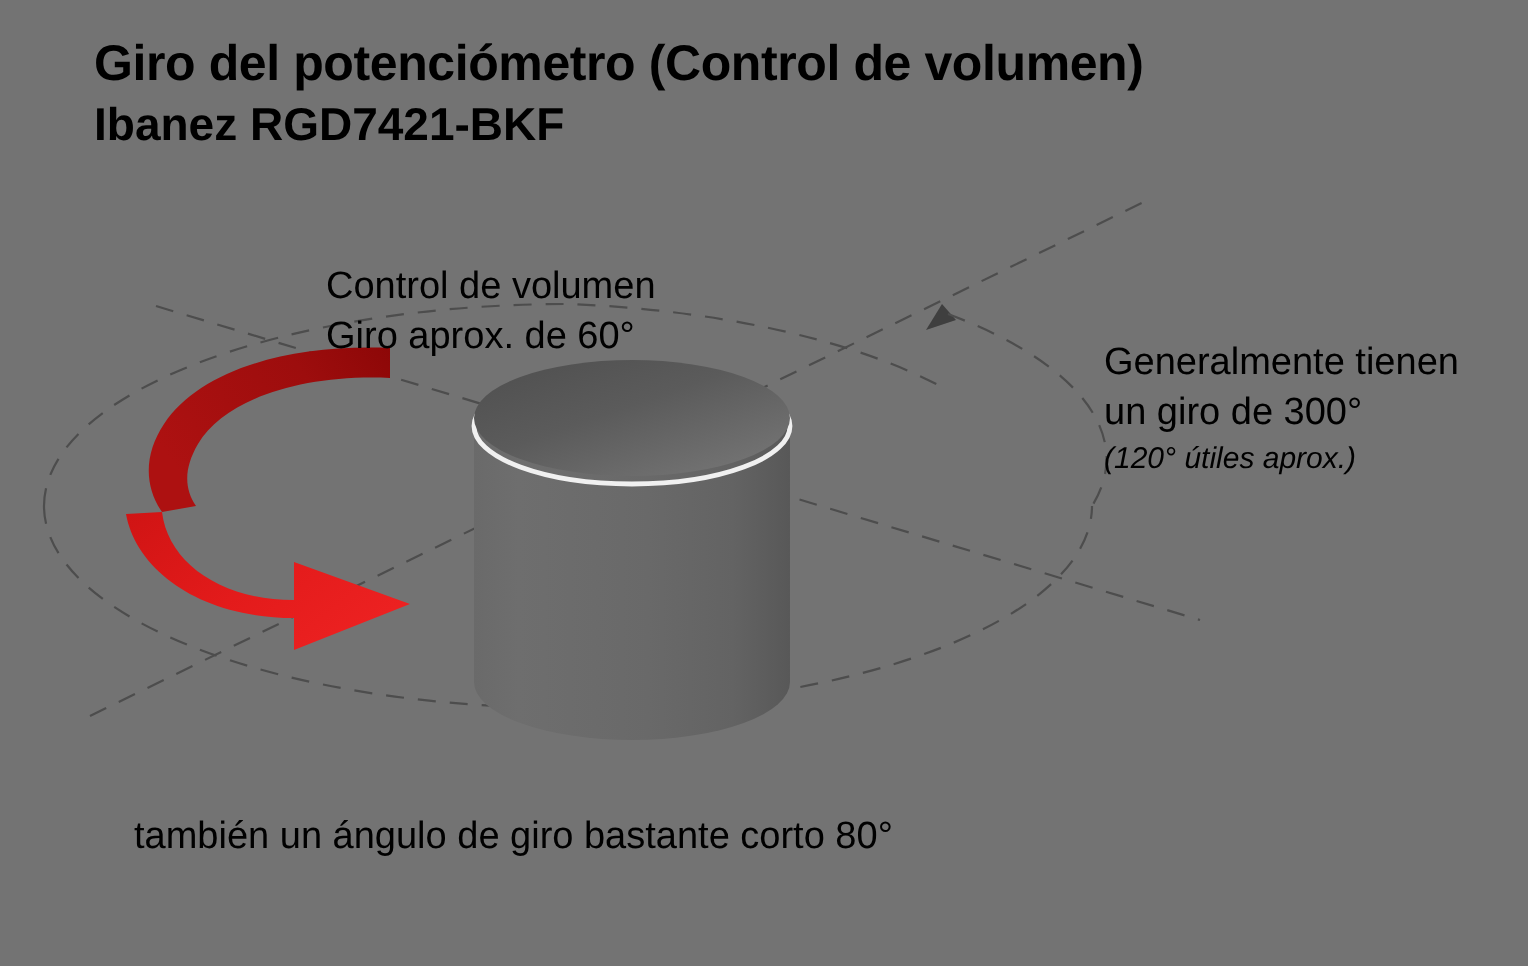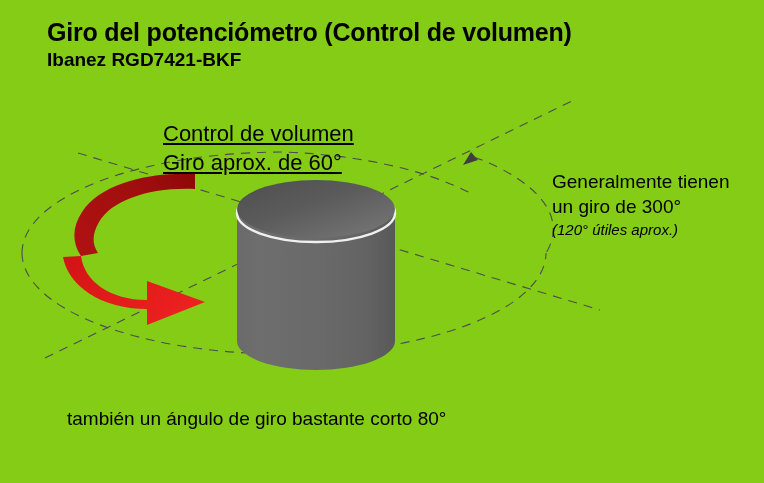--- a/index.html
+++ b/index.html
@@ -7,41 +7,41 @@
     padding: 0;
     background: #ffffff;
   }
   body {
     font-family: "Liberation Sans", sans-serif;
   }
   #slide {
     position: relative;
     width: 764px;
     height: 483px;
-    background: #84cc16;
+    background: #737373;
     overflow: hidden;
   }
 
   
   #title-block {
     position: absolute;
     left: 47px;
     top: 18px;
     width: 640px;
   }
   #main-title {
     font-size: 25px;
     font-weight: bold;
     color: #000000;
     line-height: 1.12;
     letter-spacing: -0.2px;
     white-space: nowrap;
   }
   #sub-title {
-    font-size: 19px;
+    font-size: 23px;
     font-weight: bold;
     color: #000000;
     line-height: 1.15;
     margin-top: 3px;
     white-space: nowrap;
   }
 
   
   #canvas {
     position: absolute;
@@ -52,24 +52,23 @@
   }
 
   
   .annotation {
     position: absolute;
     color: #000000;
     line-height: 1.3;
   }
   #annot-left {
     left: 163px;
-    top: 120px;
-    font-size: 22px;
-    white-space: nowrap;
-    text-decoration: underline;
+    top: 132px;
+    font-size: 19px;
+    white-space: nowrap;
   }
   #annot-right {
     left: 552px;
     top: 170px;
     font-size: 19px;
     white-space: nowrap;
   }
   #annot-right .note {
     font-size: 15px;
     font-style: italic;

